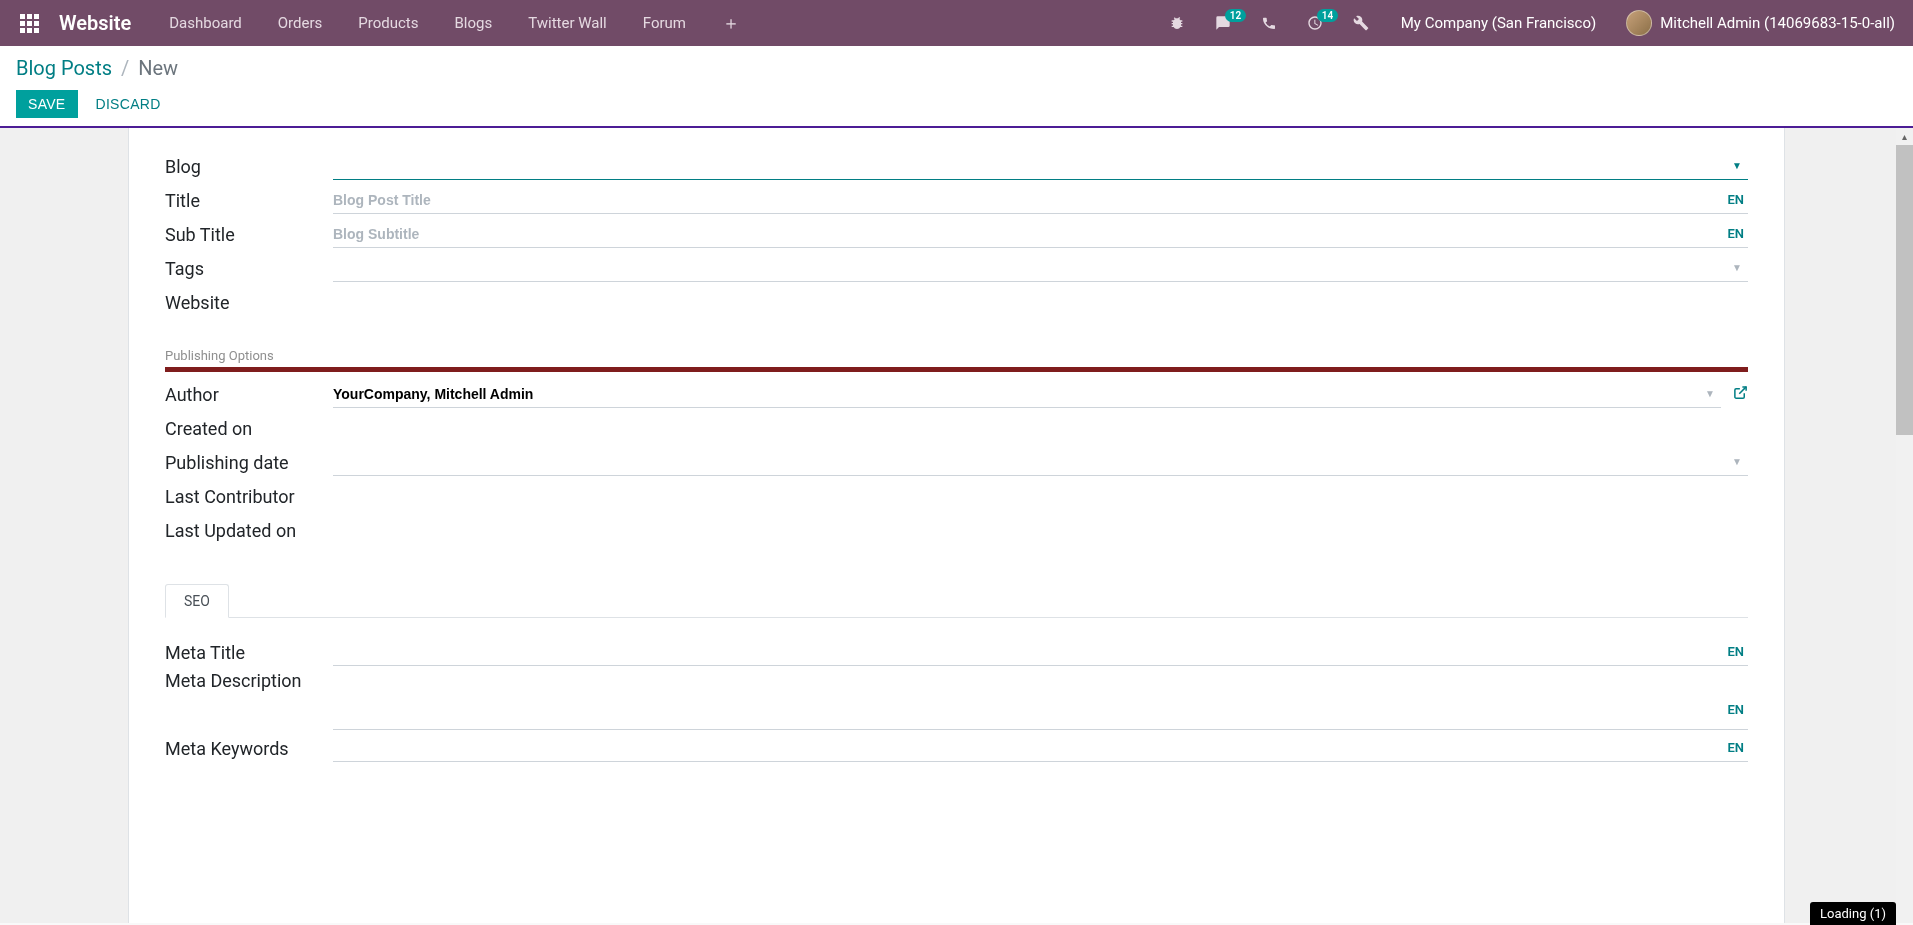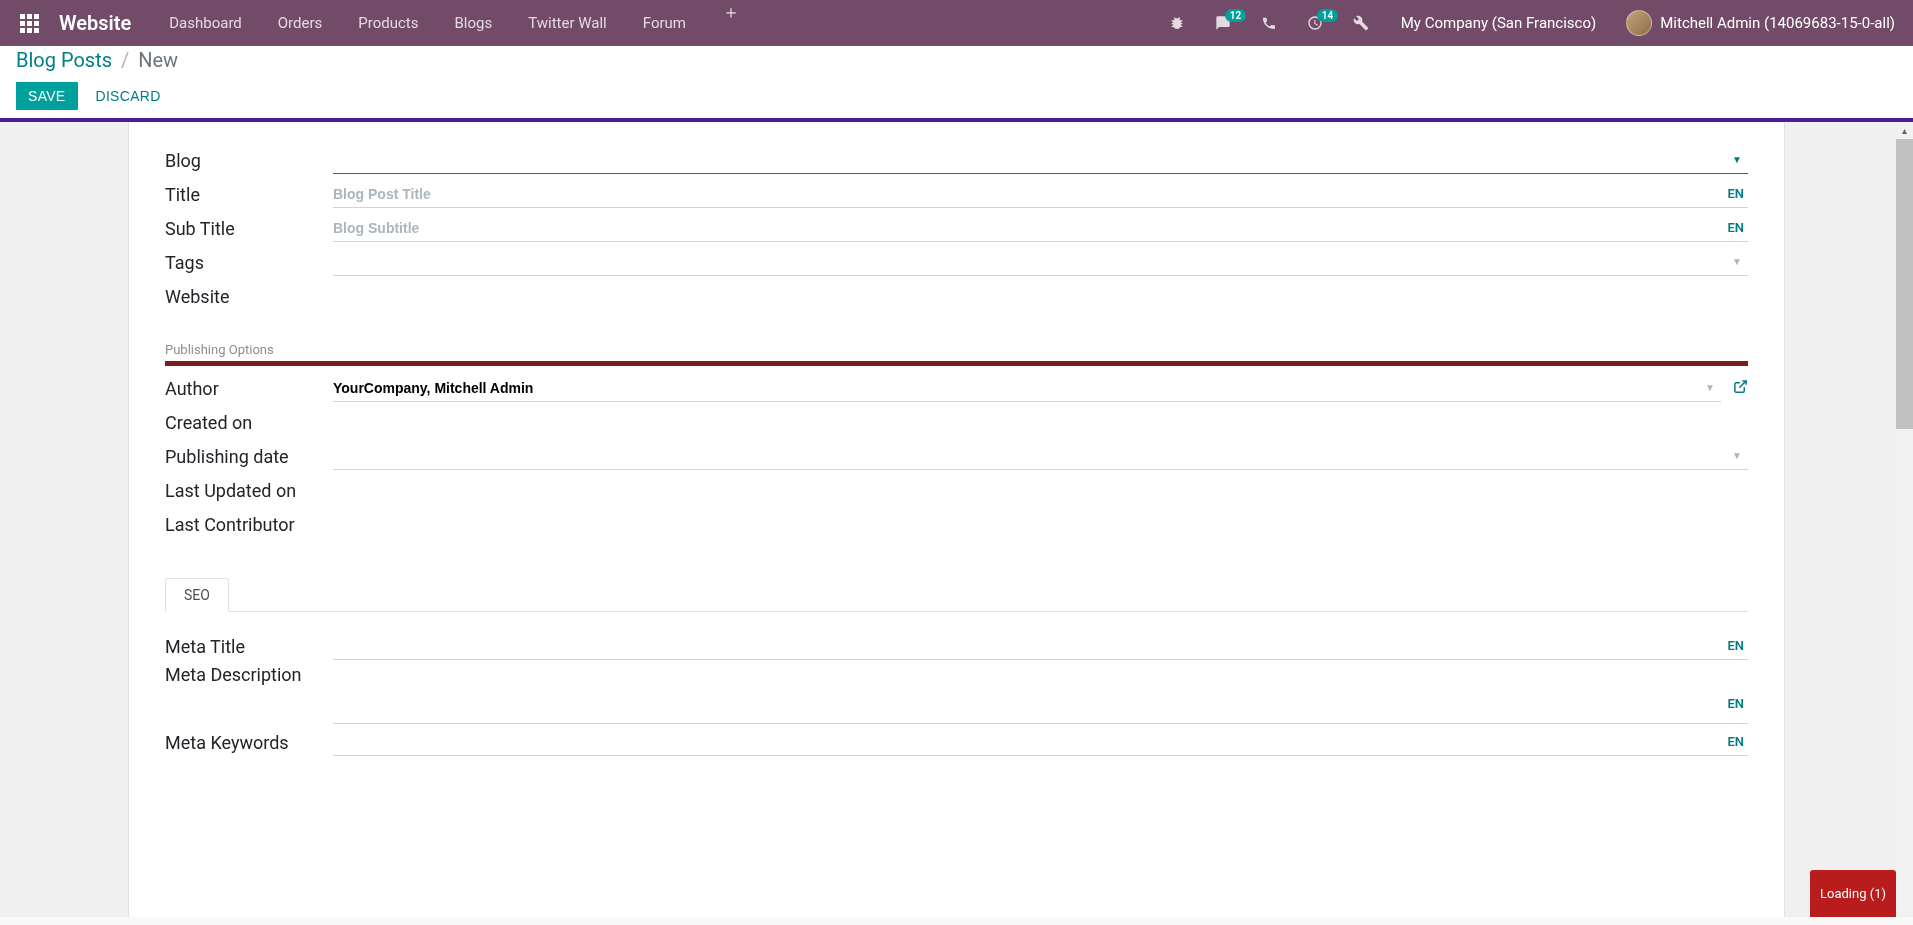--- a/index.html
+++ b/index.html
@@ -4,34 +4,34 @@
 <style>
 * { margin: 0; padding: 0; box-sizing: border-box; }
 body { font-family: -apple-system, BlinkMacSystemFont, "Segoe UI", Roboto, "Helvetica Neue", Arial, sans-serif; font-size: 14px; color: #374151; background: #f9f9f9; overflow: hidden; }
 
 
 .navbar { background: #714B67; color: #fff; height: 46px; display: flex; align-items: center; padding: 0 8px; }
 .navbar-left { display: flex; align-items: center; gap: 4px; }
 .apps-icon { display: grid; grid-template-columns: repeat(3, 5px); grid-template-rows: repeat(3, 5px); gap: 2px; padding: 10px 12px; cursor: pointer; }
 .apps-icon span { background: #fff; width: 5px; height: 5px; }
 .brand { font-size: 20px; font-weight: 600; color: #fff; padding: 0 16px 0 4px; }
-.nav-menu { display: flex; }
+.nav-menu { display: flex; align-items: center; }
 .nav-item { color: #e5d9e1; padding: 0 18px; font-size: 15px; cursor: pointer; height: 46px; display: flex; align-items: center; }
 .nav-plus { font-size: 18px; padding: 0 18px; color: #e5d9e1; cursor: pointer; }
 
 .navbar-right { margin-left: auto; display: flex; align-items: center; gap: 6px; }
 .nav-icon-btn { position: relative; padding: 10px 12px; color: #e5d9e1; cursor: pointer; display: flex; align-items: center; }
 .nav-icon-btn svg { width: 16px; height: 16px; fill: currentColor; }
 .badge { position: absolute; top: 4px; left: 22px; background: #00A09D; color: #fff; font-size: 10px; font-weight: 600; border-radius: 9px; padding: 1px 5px; min-width: 16px; text-align: left; }
 .company-name { color: #fff; padding: 0 14px; font-size: 15px; }
 .user-block { display: flex; align-items: center; gap: 8px; padding: 0 10px; color: #fff; font-size: 15px; }
 .avatar { width: 26px; height: 26px; border-radius: 50%; background: linear-gradient(135deg,#c7a17a,#8b6f47); border:1px solid rgba(255,255,255,0.4); }
 
 
-.control-panel { background: #fff; border-bottom: 4px solid #4c1d95; padding: 2px 16px 8px; }
+.control-panel { background: #fff; border-bottom: 2px solid #4c1d95; padding: 10px 16px 8px; }
 .breadcrumb { font-size: 20px; color: #6c757d; margin-bottom: 10px; }
 .breadcrumb a { color: #017e84; text-decoration: none; cursor:pointer; }
 .breadcrumb .sep { color: #adb5bd; padding: 0 4px;}
 .cp-buttons { display: flex; gap: 6px; align-items: center; }
 .btn { border: none; padding: 6px 12px; font-size: 14px; font-weight: 500; cursor: pointer; letter-spacing: 0.3px; }
 .btn-primary { background: #00A09D; color: #fff; }
 .btn-link { background: transparent; color: #017e84; }
 
 
 .form-outer { display:flex; height: calc(100vh - 46px - 84px); overflow: hidden;}
@@ -55,21 +55,21 @@
 
 .tabs { margin-top: 38px; border-bottom: 1px solid #dee2e6; display:flex;}
 .tab { border: 1px solid #dee2e6; border-bottom: 1px solid #fff; background:#fff; padding: 8px 18px; font-size: 14px; color:#495057; margin-bottom:-1px; cursor:pointer; border-radius: 3px 3px 0 0;}
 .tab-content { padding-top: 18px; }
 
 .scrollbar-track { position:absolute; top:0; right:0; width:17px; height:100%; background:#f1f1f1;}
 .scrollbar-arrow { position:absolute; width:17px; height:17px; display:flex; align-items:center; justify-content:center; font-size:10px; color:#666; cursor:pointer;}
 .scrollbar-arrow.up{ top:0;}
 .scrollbar-thumb{ position:absolute; top:17px; width:17px; height:290px; background:#c1c1c1;}
 
-.loading-toast { position: fixed; bottom:8px; right:17px; background:#b91c1c; color:#fff; font-size:13px; padding:16px 10px; border-radius:3px 3px 0 0;}
+.loading-toast { position: fixed; bottom:0; right:17px; background:#000000; color:#fff; font-size:13px; padding:4px 10px; border-radius:3px 3px 0 0;}
 </style>
 </head>
 <body>
 
 <div class="navbar">
   <div class="navbar-left">
     <div class="apps-icon">
       <span></span>
         <span></span>
         <span></span>
@@ -204,26 +204,26 @@
 
     <div class="form-row">
       <div class="form-label">Publishing date</div>
       <div class="form-field">
         <input class="form-input" style="">
         <span class="dropdown-caret">▼</span>
       </div>
     </div>
 
     <div class="form-row">
+      <div class="form-label">Last Contributor</div>
+      <div class="form-field no-border"></div>
+    </div>
+
+    <div class="form-row">
       <div class="form-label">Last Updated on</div>
-      <div class="form-field no-border"></div>
-    </div>
-
-    <div class="form-row">
-      <div class="form-label">Last Contributor</div>
       <div class="form-field no-border"></div>
     </div>
 
     <div class="tabs">
       <div class="tab">SEO</div>
     </div>
 
     <div class="tab-content">
       <div class="form-row">
         <div class="form-label">Meta Title</div>

